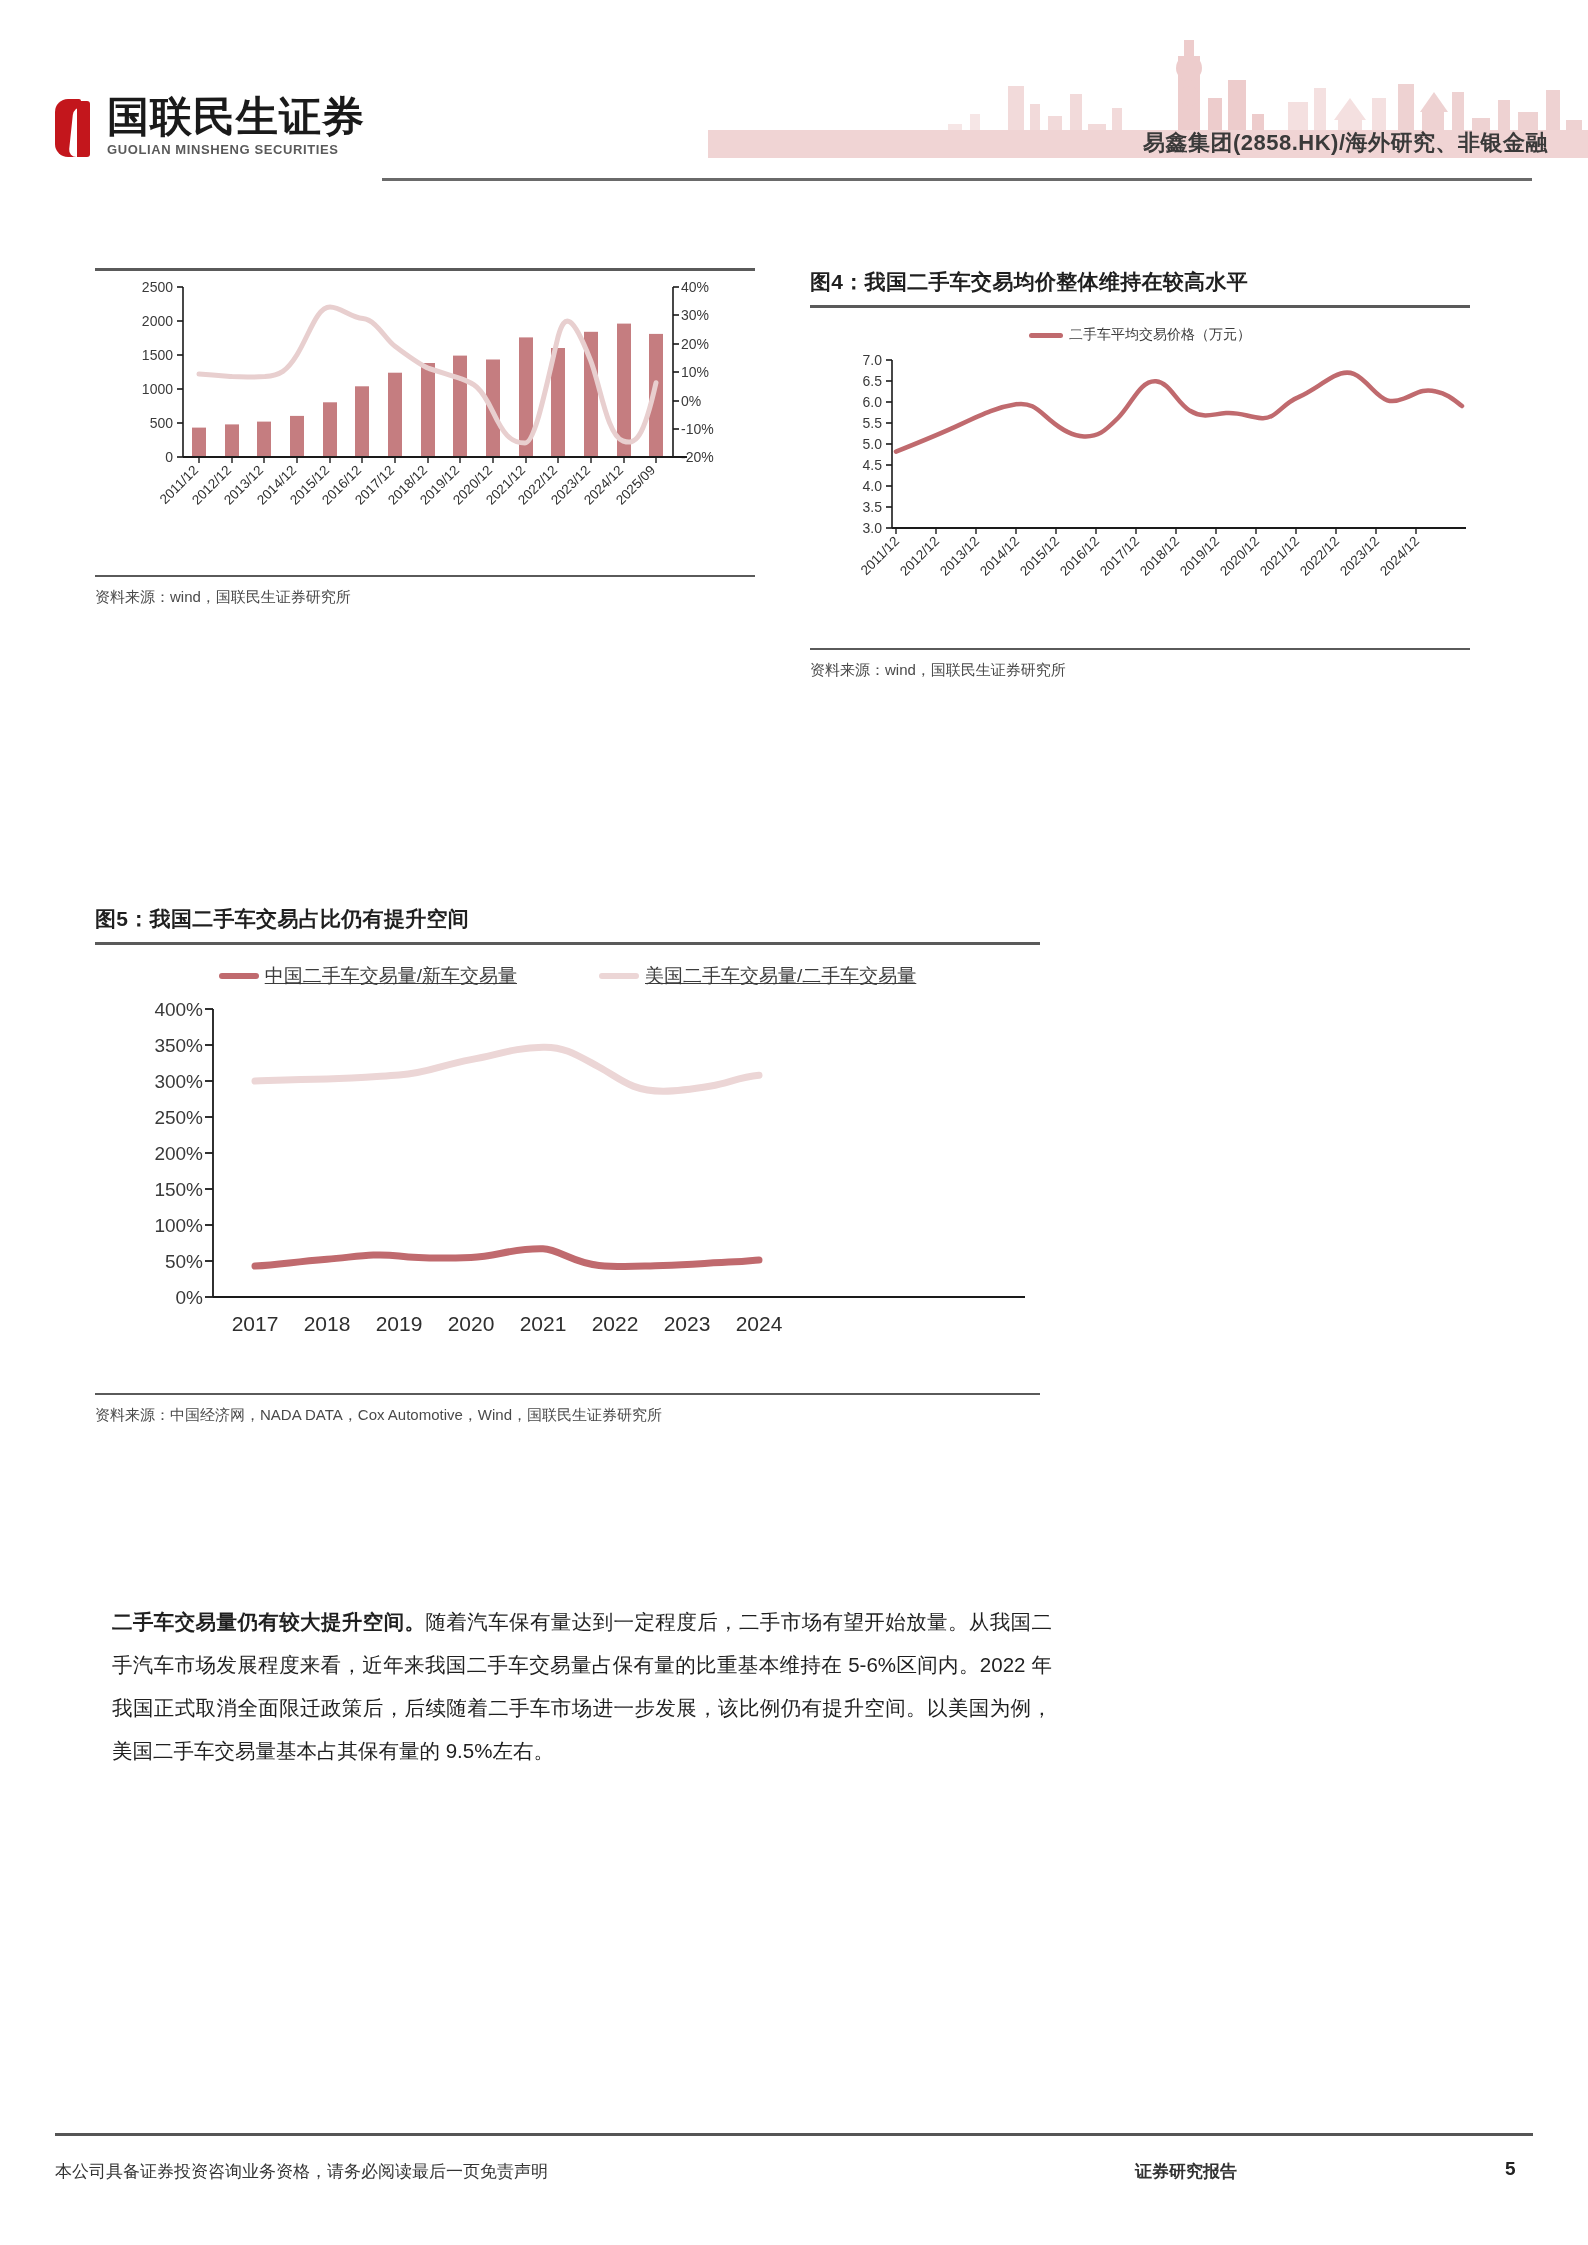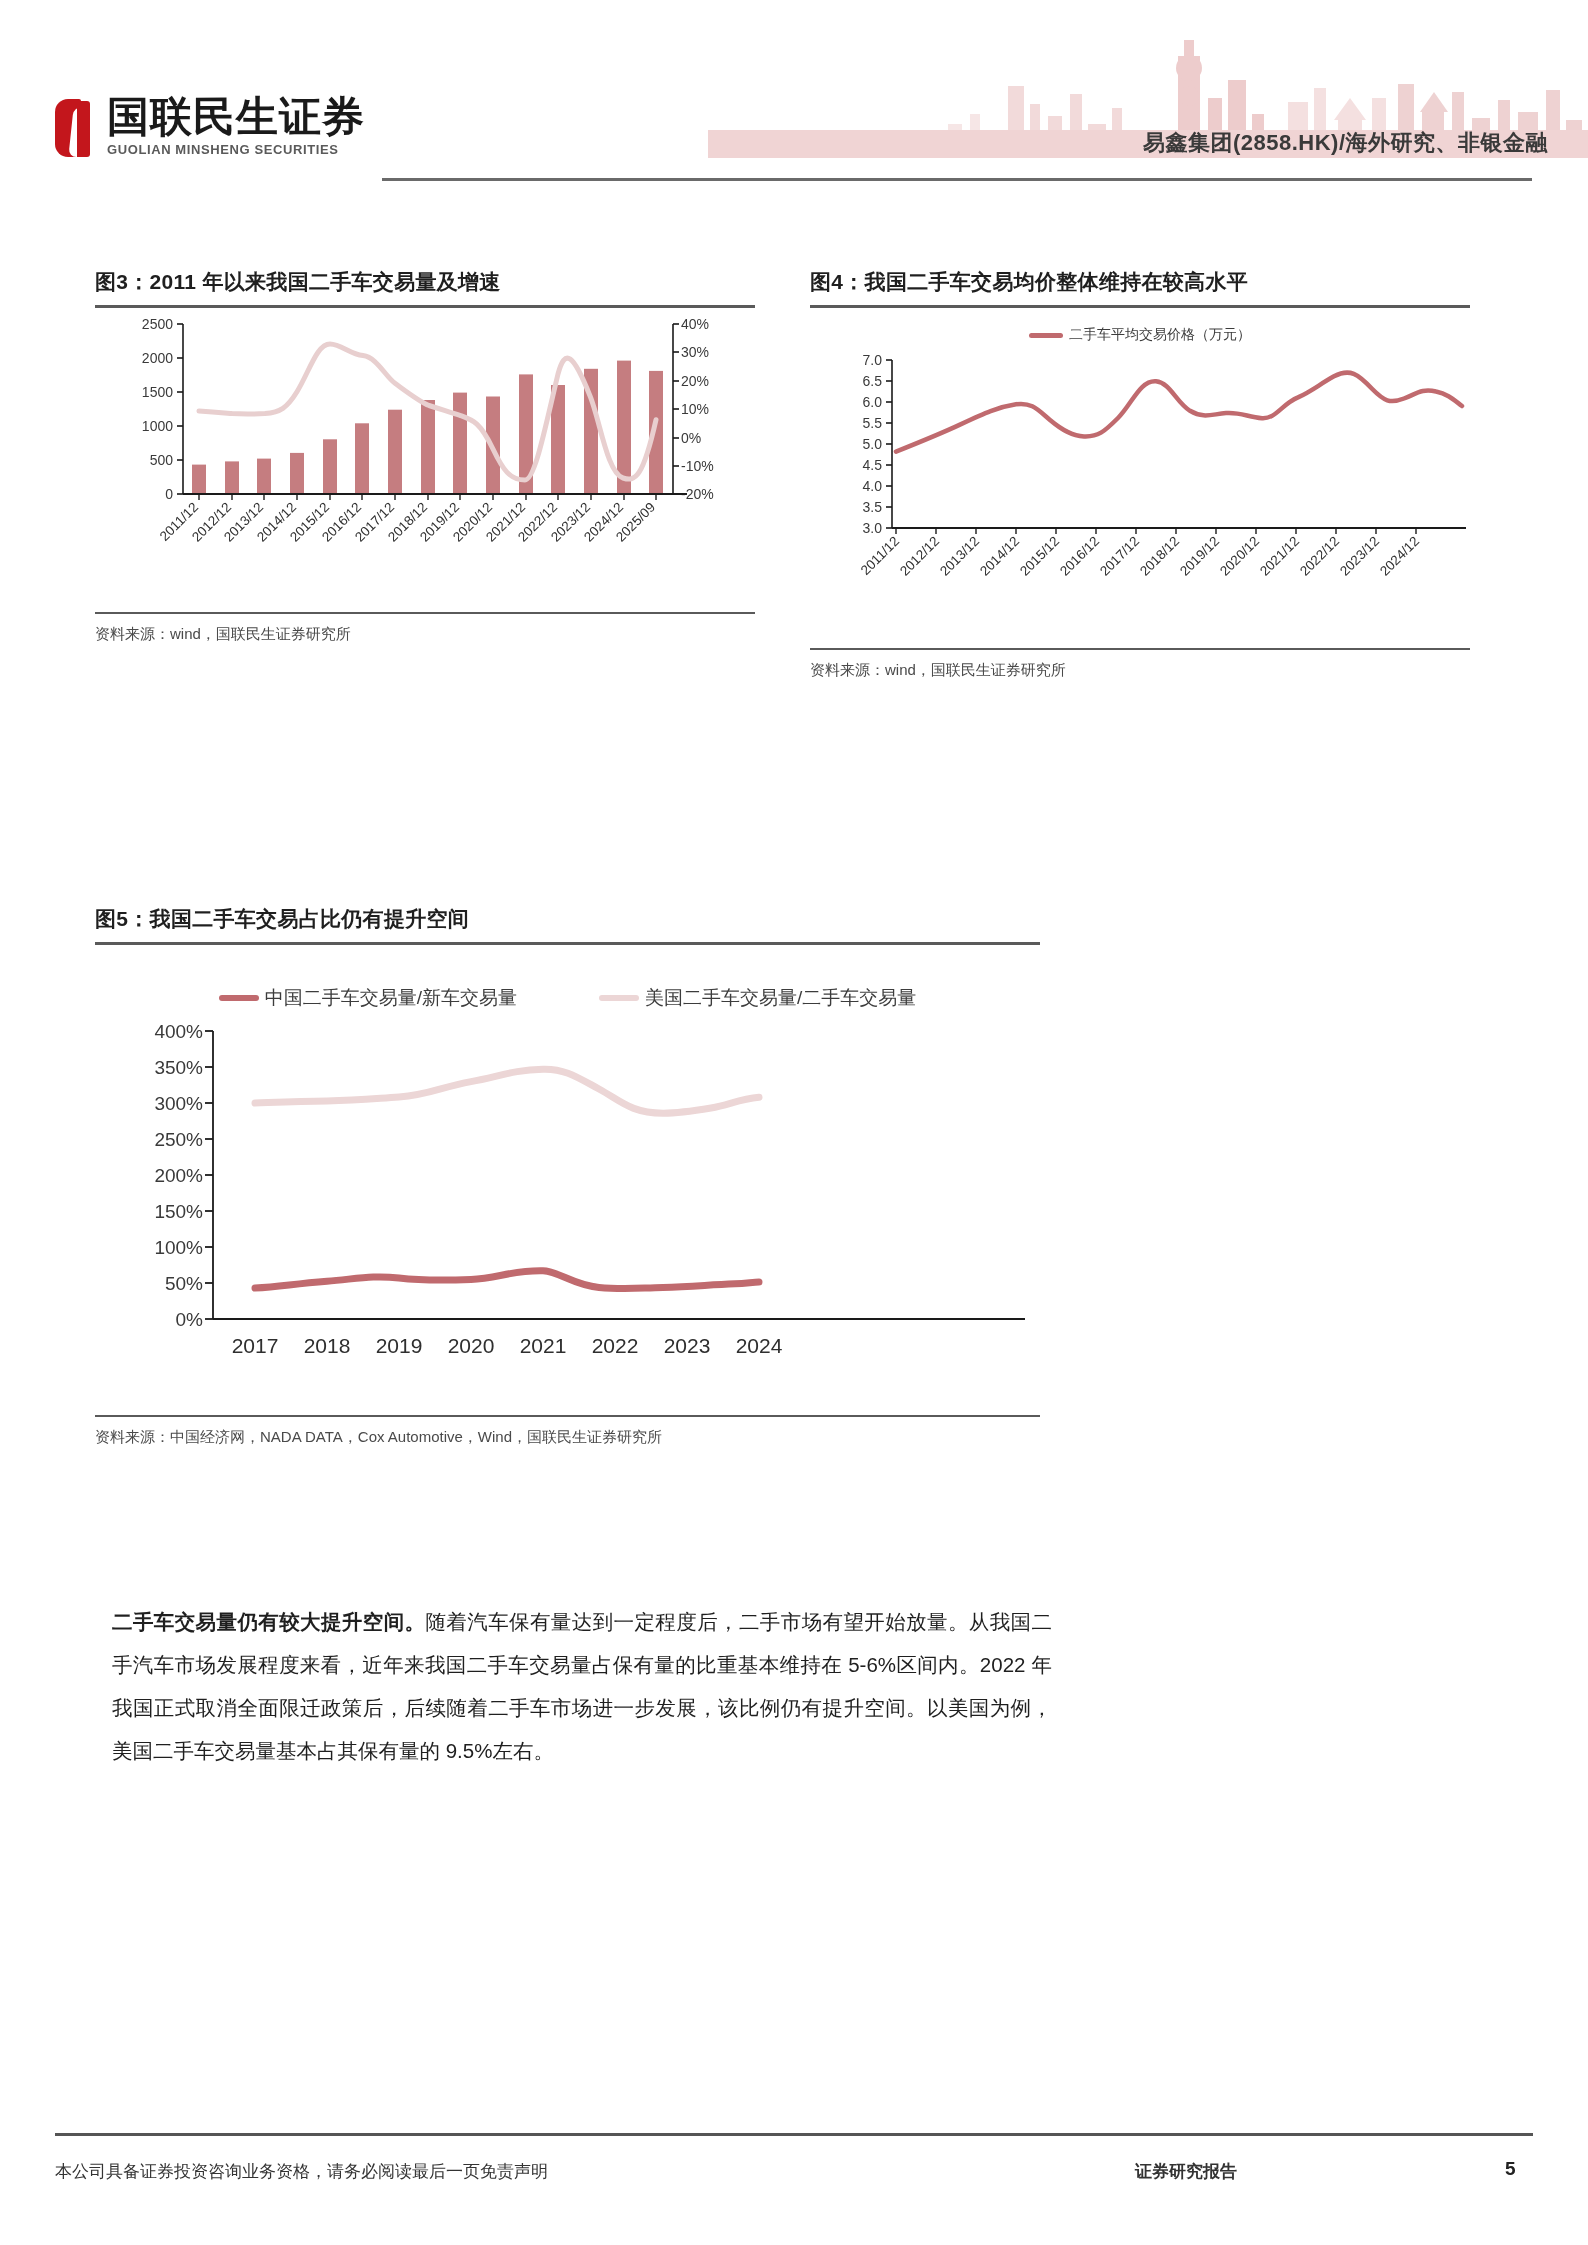--- a/index.html
+++ b/index.html
@@ -145,21 +145,20 @@
     </div>
     <div>
       <div class="logo-txt-cn">国联民生证券</div>
       <div class="logo-txt-en">GUOLIAN MINSHENG SECURITIES</div>
     </div>
   </div>
   <div class="hdr-rule"></div>
 </div>
 
 <div class="figbox" style="left:95px; top:268px; width:660px;">
-  <div class="fig-title">图3：2011 年以来我国二手车交易量及增速</div>
   <div class="fig-rule-top"></div>
 
 
   <div class="plotwrap">
     <svg width="660" height="300" viewBox="0 0 660 300">
 
       <g>
         <text class="tick-lbl" x="78" y="21" text-anchor="end">2500</text>
         <text class="tick-lbl" x="78" y="55" text-anchor="end">2000</text>
         <text class="tick-lbl" x="78" y="89" text-anchor="end">1500</text>
@@ -348,21 +347,21 @@
   </div>
 
   <div class="fig-rule-bot"></div>
   <div class="fig-source">资料来源：wind，国联民生证券研究所</div>
 </div>
 
 <div class="figbox" style="left:95px; top:905px; width:945px;">
   <div class="fig-title">图5：我国二手车交易占比仍有提升空间</div>
   <div class="fig-rule-top"></div>
 
-  <div class="legend" style="gap:82px; font-size:19px; padding-top:40px;">
+  <div class="legend" style="gap:82px; font-size:19px; padding-top:18px;text-decoration:underline;">
     <span class="legend-item">
       <span class="lg-swatch-line" style="background:#c06a6e; width:40px; height:6px;"></span>
       <span>中国二手车交易量/新车交易量</span>
     </span>
     <span class="legend-item">
       <span class="lg-swatch-line" style="background:#ecd6d6; width:40px; height:6px;"></span>
       <span>美国二手车交易量/二手车交易量</span>
     </span>
   </div>
 

